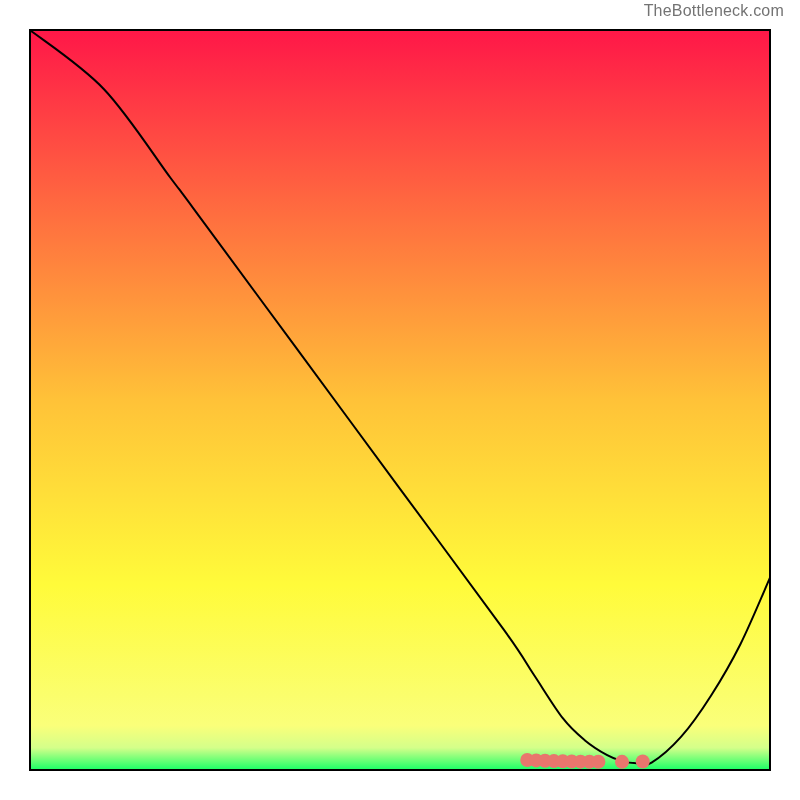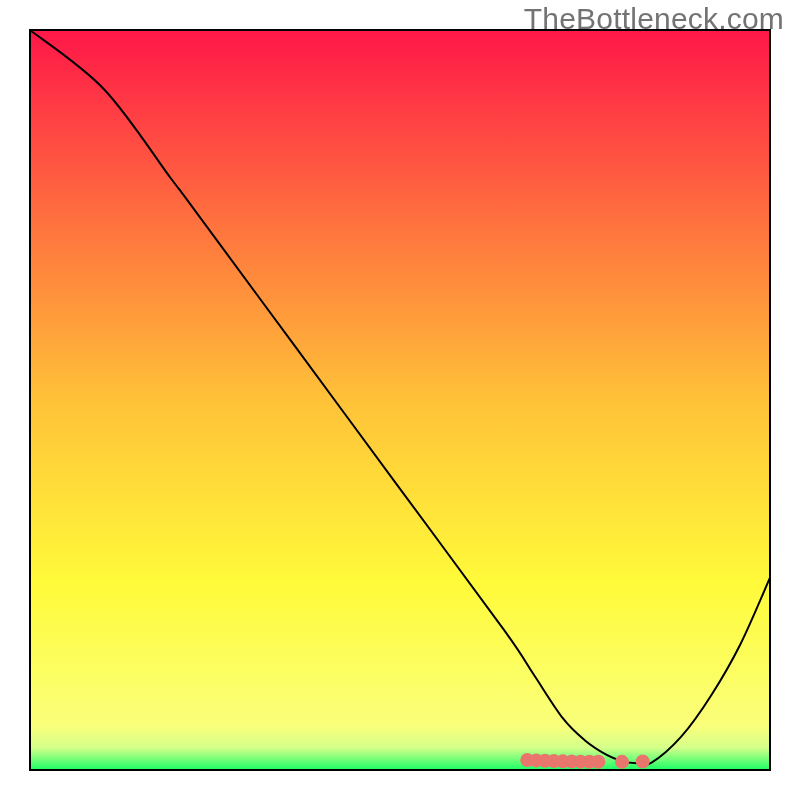--- a/index.html
+++ b/index.html
@@ -12,21 +12,21 @@
   }
   .container {
     position: relative;
     width: 800px;
     height: 800px;
   }
   .watermark {
     position: absolute;
     top: 2px;
     right: 16px;
-    font-size: 30px;
+    font-size: 16px;
     font-weight: 500;
     color: #737373;
     letter-spacing: 0.2px;
   }
   svg {
     position: absolute;
     top: 0;
     left: 0;
   }
 </style>

